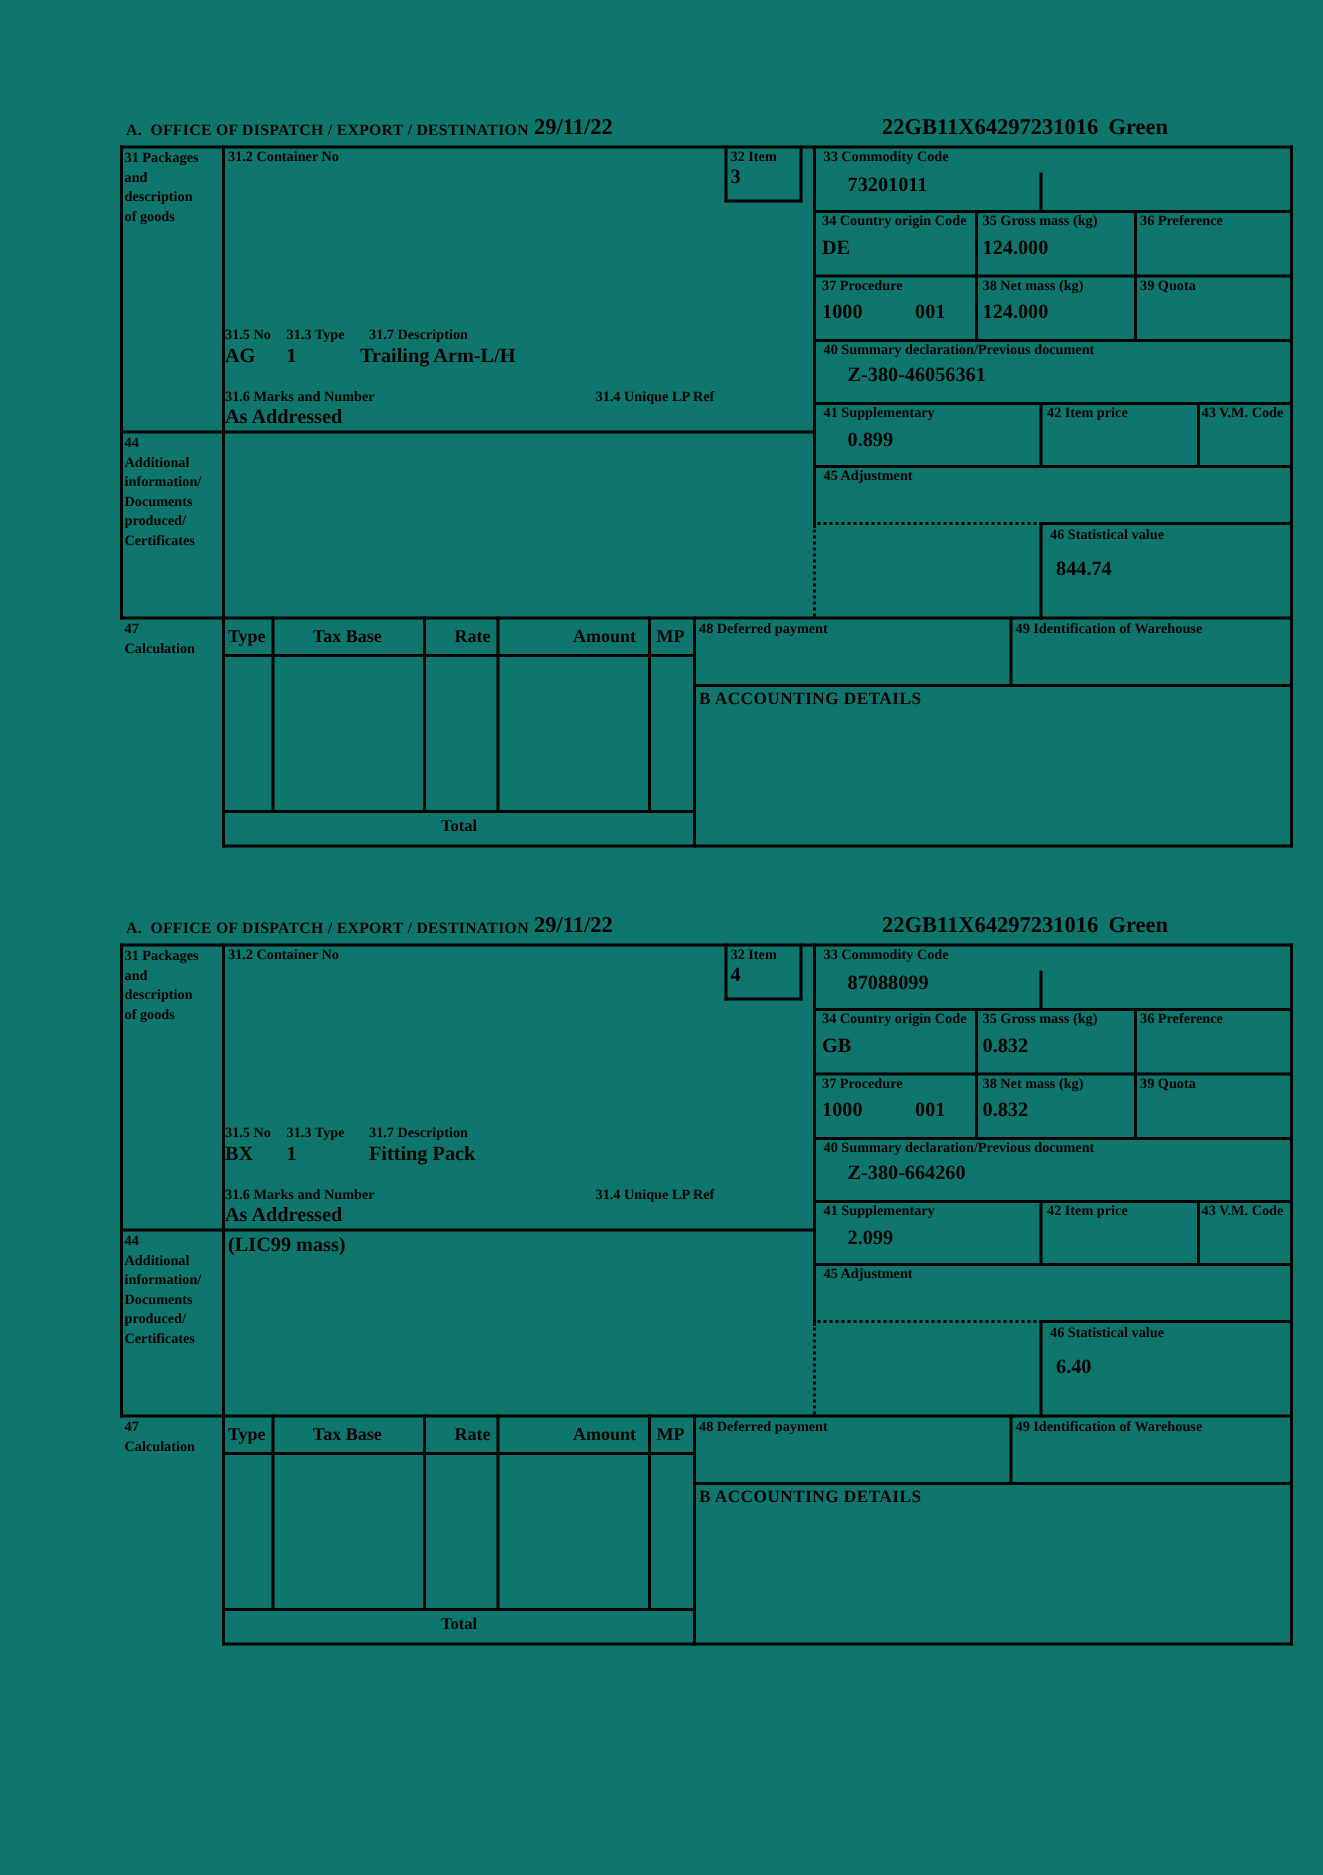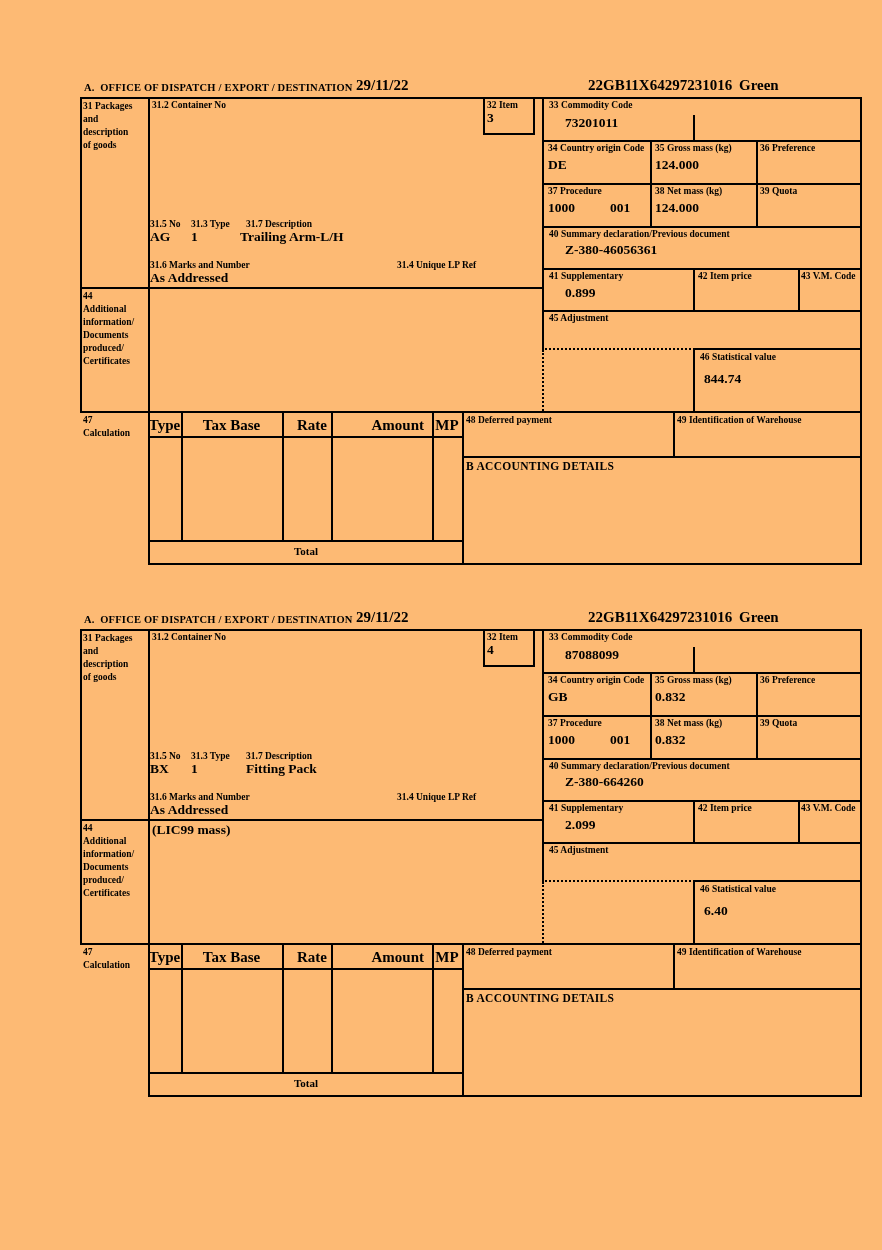--- a/index.html
+++ b/index.html
@@ -1,28 +1,28 @@
 <!DOCTYPE html>
 <html><head>
 <meta charset="utf-8">
 <style>
   html,body{margin:0;padding:0;background:#fff;}
-  .sheet{position:relative;width:882px;height:1250px;background:#fdba74;overflow:hidden;
+  .sheet{position:relative;width:882px;height:1250px;background:#0f766e;overflow:hidden;
          font-family:"Liberation Serif","DejaVu Serif",serif;color:#000;}
   .sad-form{position:absolute;left:0;width:882px;height:570px;}
   .sad-form div{position:absolute;}
   .hl{height:2px;background:#000;}
   .vl{width:2px;background:#000;}
   .hl.dot{height:0;background:none;border-top:2px dotted #000;}
   .vl.dot{width:0;background:none;border-left:2px dotted #000;}
   .lab{font-size:9.5px;font-weight:bold;white-space:pre;line-height:11px;}
   .val{font-size:13.5px;font-weight:bold;white-space:pre;line-height:15px;}
   .big{font-size:15px;font-weight:bold;white-space:pre;}
   .hA{font-size:10.5px;letter-spacing:.2px;}
-  .cell{font-size:15px;font-weight:bold;}
+  .cell{font-size:12px;font-weight:bold;}
   .acct{font-size:11.5px;font-weight:bold;letter-spacing:.3px;}
   .itembox{border:2px solid #000;border-top:none;}
   .tc{text-align:center;} .tr{text-align:right;}
 </style>
 </head>
 <body>
 
 <div class="sheet" id="sheet">
   <section class="sad-form" style="top: 0px;">
 

